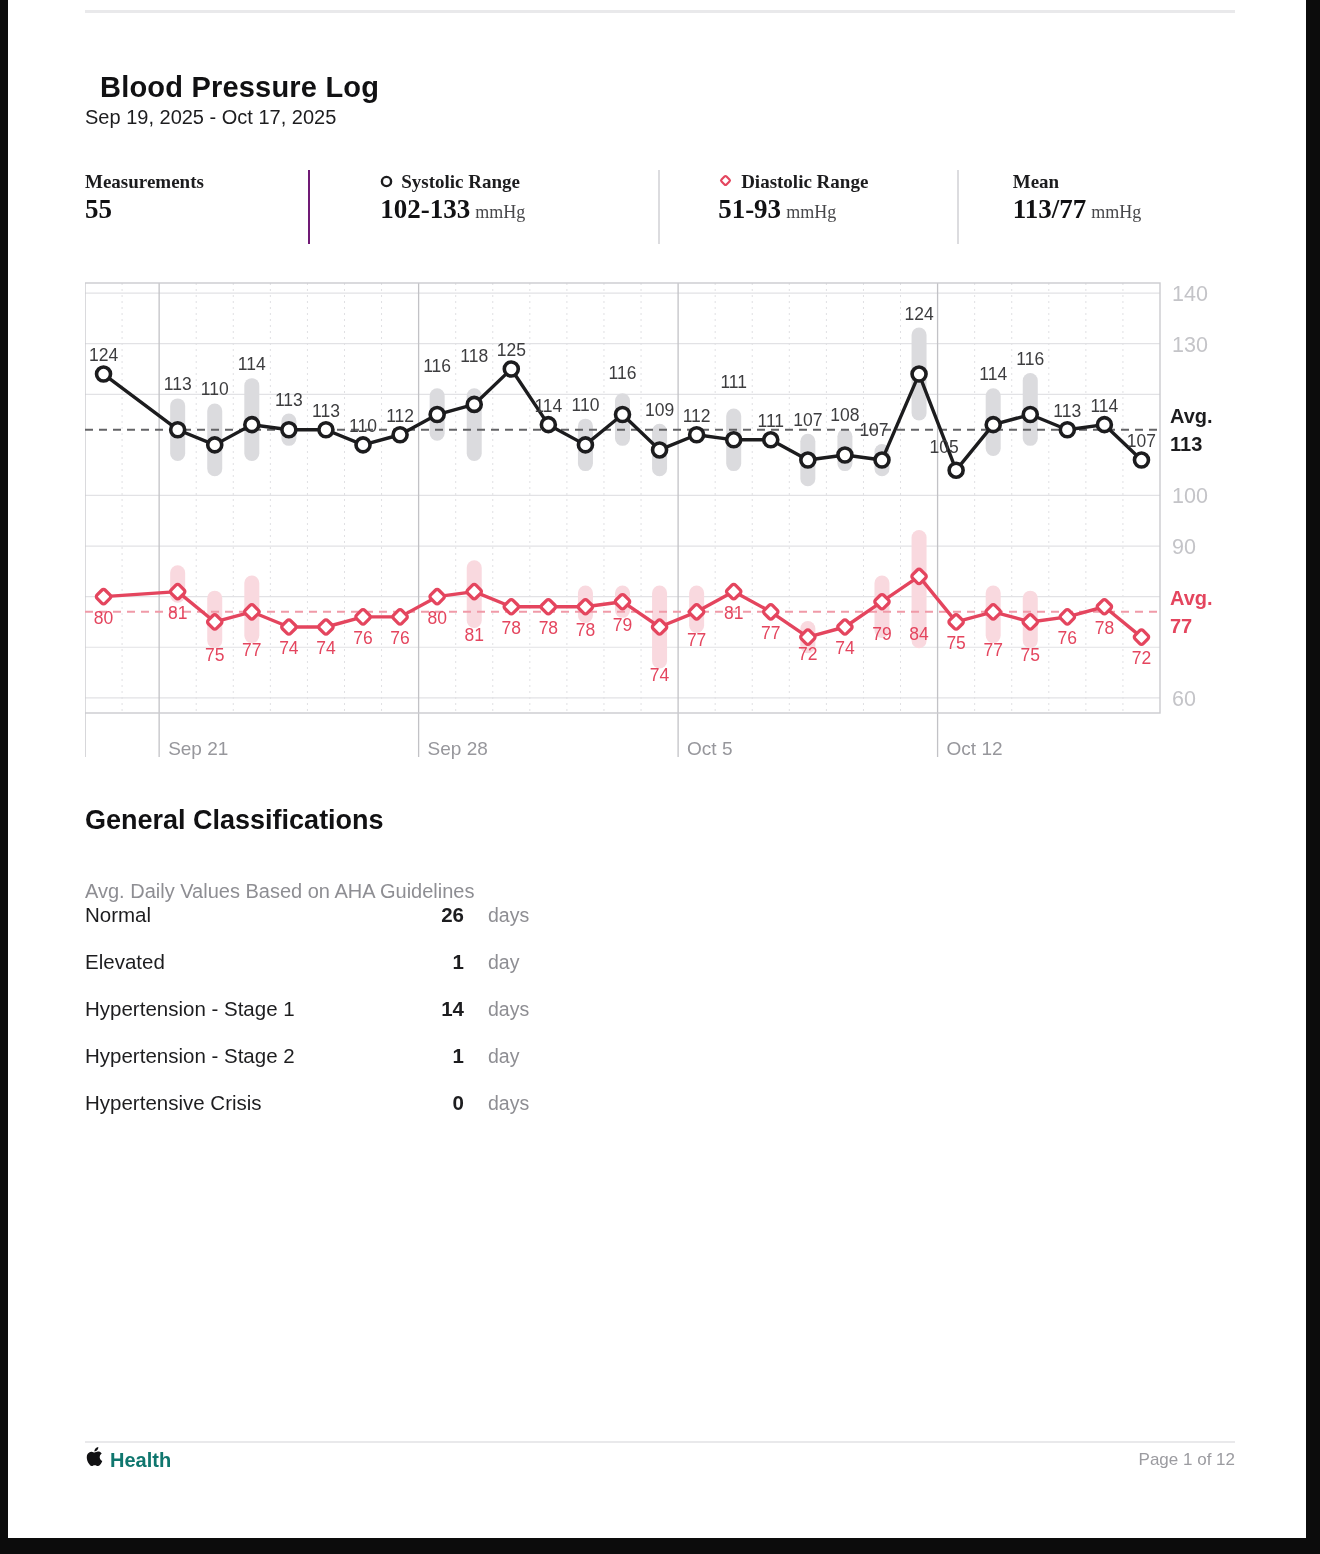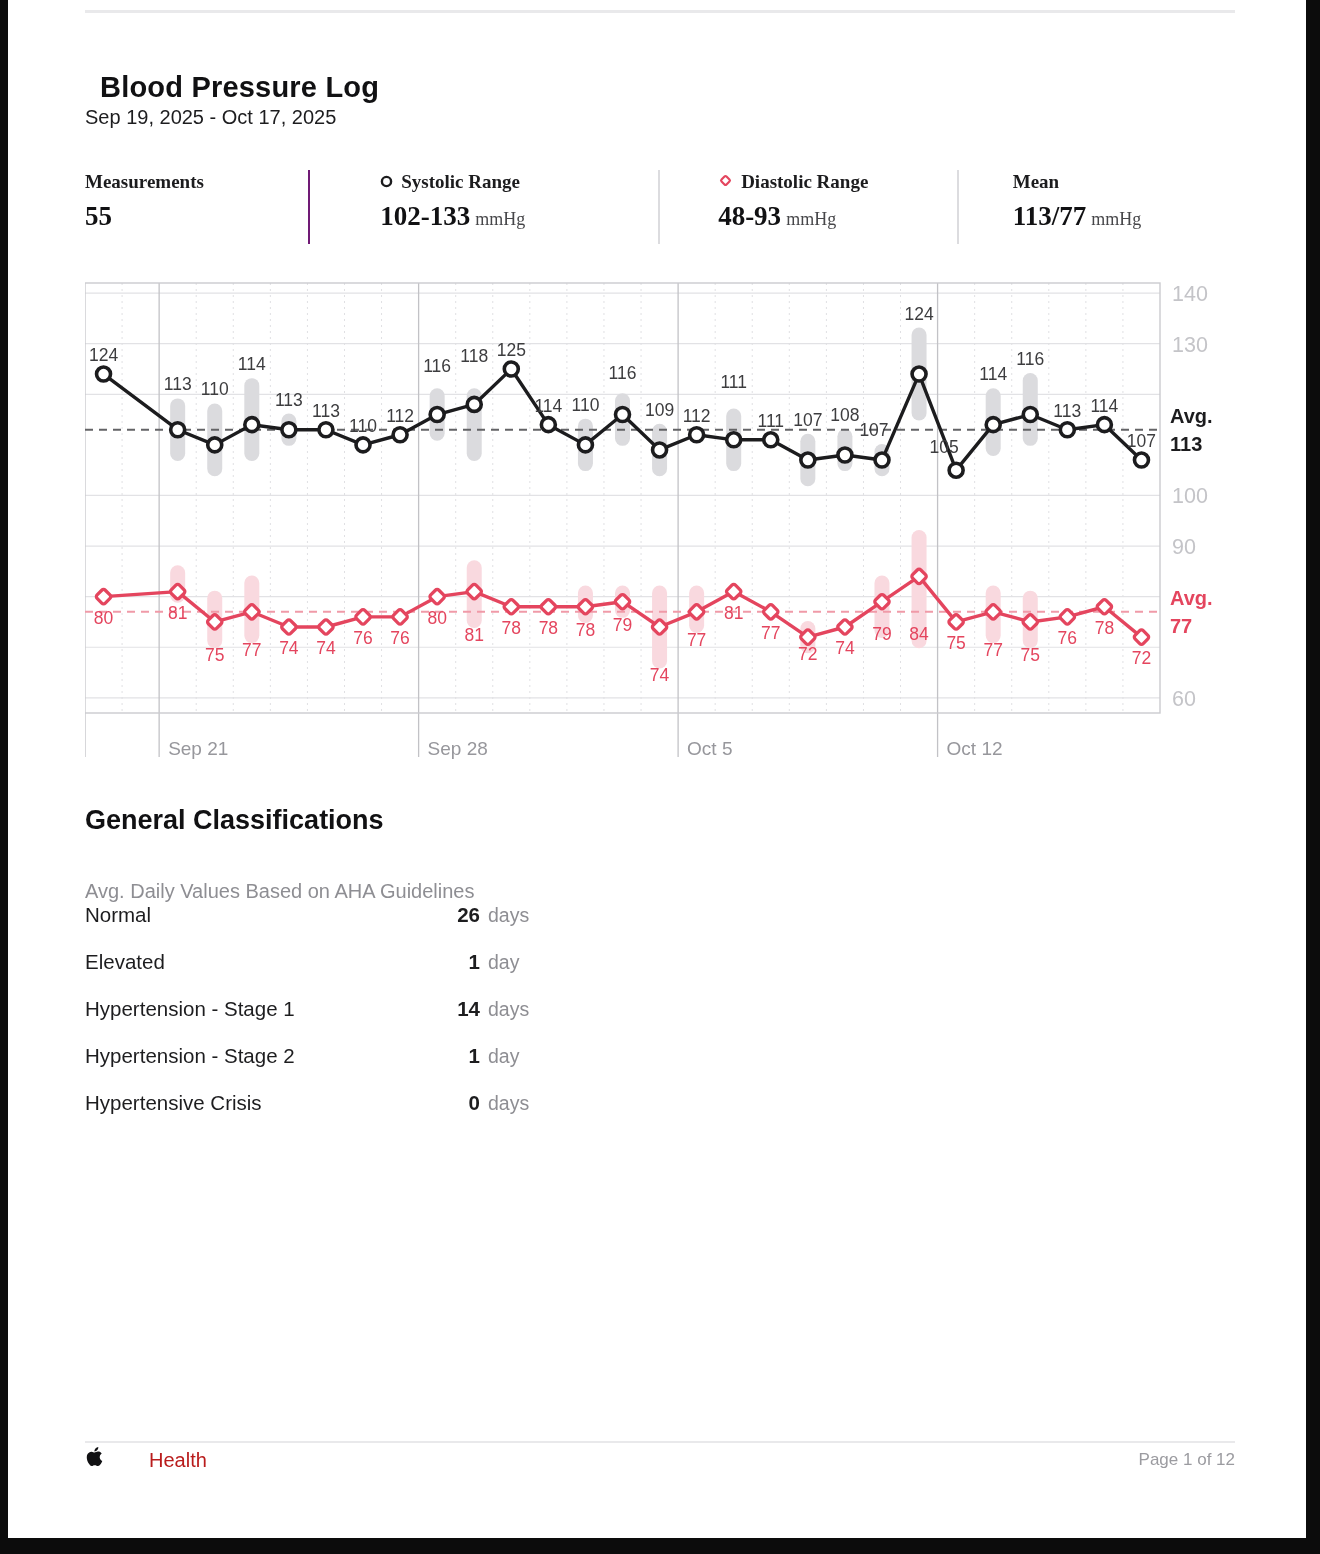--- a/index.html
+++ b/index.html
@@ -32,49 +32,49 @@
   .stat-col { box-sizing:border-box;font-family:Liberation Serif, serif; }
   .stat-col.c1 { width:233px; }
   .stat-col.c2 { width:362px; padding-left:70px; border-left:2px solid #701a75; }
   .stat-col.c3 { width:309px; padding-left:58px; border-left:2px solid #dcdcdf; }
   .stat-col.c4 { width:288px; padding-left:54px; border-left:2px solid #dcdcdf; }
   .stat-label {
     font-size:19px; font-weight:700; color:#1c1c1e; line-height:24px;
     display:flex; align-items:center;
   }
   .stat-label .mini-icon { margin-right:8px; display:inline-block; }
-  .stat-value { margin-top:7px; font-size:27px; font-weight:700; color:#111113; }
+  .stat-value { font-size:27px; font-weight:700; color:#111113; }
   .stat-value .unit { font-size:18px; font-weight:400; color:#47474a; margin-left:5px; }
   .chart-wrap { position:absolute; left:77px; top:264px; width:1150px; height:500px; }
   .section-title {
     position:absolute; left:77px; top:805px;
     font-size:27px; font-weight:700; color:#111113;
   }
   .section-subtitle {
     position:absolute; left:77px; top:880px;
     font-size:20px; color:#8e8e93;
   }
   .class-rows { position:absolute; left:77px; top:903px; width:461px; }
   .class-row {
     height:47px; display:flex; font-size:20.5px; color:#1d1d1f;
   }
   .class-row .row-label { flex:1 1 auto; }
   .class-row .row-value { flex:0 0 auto; display:flex; align-items:baseline; }
   .class-row .row-num { width:42px; text-align:right; font-weight:700; color:#1d1d1f; }
-  .class-row .row-unit { margin-left:8px; width:58px; text-align:left; font-size:19.5px; color:#8e8e93; }
+  .class-row .row-unit { margin-left:24px; width:58px; text-align:left; font-size:19.5px; color:#8e8e93; }
   .footer-rule {
     position:absolute; left:77px; top:1441px; width:1150px; height:2px; background:#e9e9eb;
   }
   .footer {
     position:absolute; left:77px; top:1446px; width:1150px; height:28px;
     display:flex; align-items:center; justify-content:space-between;
   }
   .brand { display:flex; align-items:center; }
   .brand .apple-svg { margin-right:6px; margin-top:-3px; }
-  .brand-name { font-size:20px; font-weight:400; color:#b91c1c;margin-left:39px; }
+  .brand-name { font-size:20px; font-weight:700; color:#0f766e; }
   .page-label { font-size:17px; color:#9b9ba0; }
 </style>
 </head>
 <body>
 
 <div class="page">
 
   <div class="top-rule"></div>
 
   <div class="doc-title">Blood Pressure Log</div>
@@ -100,21 +100,21 @@
     </div>
     <div class="stat-col c3">
       <div class="stat-label">
         <span class="mini-icon">
           <svg width="15" height="15" viewBox="0 0 15 15">
               <rect x="4" y="4" width="7" height="7" rx="1.4" fill="none" stroke="#e4455e" stroke-width="2.2" transform="rotate(45 7.5 7.5)"></rect>
             </svg>
         </span>
         <span>Diastolic Range</span>
       </div>
-      <div class="stat-value"><span>48-93</span><span class="unit">mmHg</span></div>
+      <div class="stat-value"><span>51-93</span><span class="unit">mmHg</span></div>
     </div>
     <div class="stat-col c4">
       <div class="stat-label">
           <span>Mean</span>
         </div>
       <div class="stat-value"><span>113/77</span><span class="unit">mmHg</span></div>
     </div>
   </div>
 
   <div class="chart-wrap">

